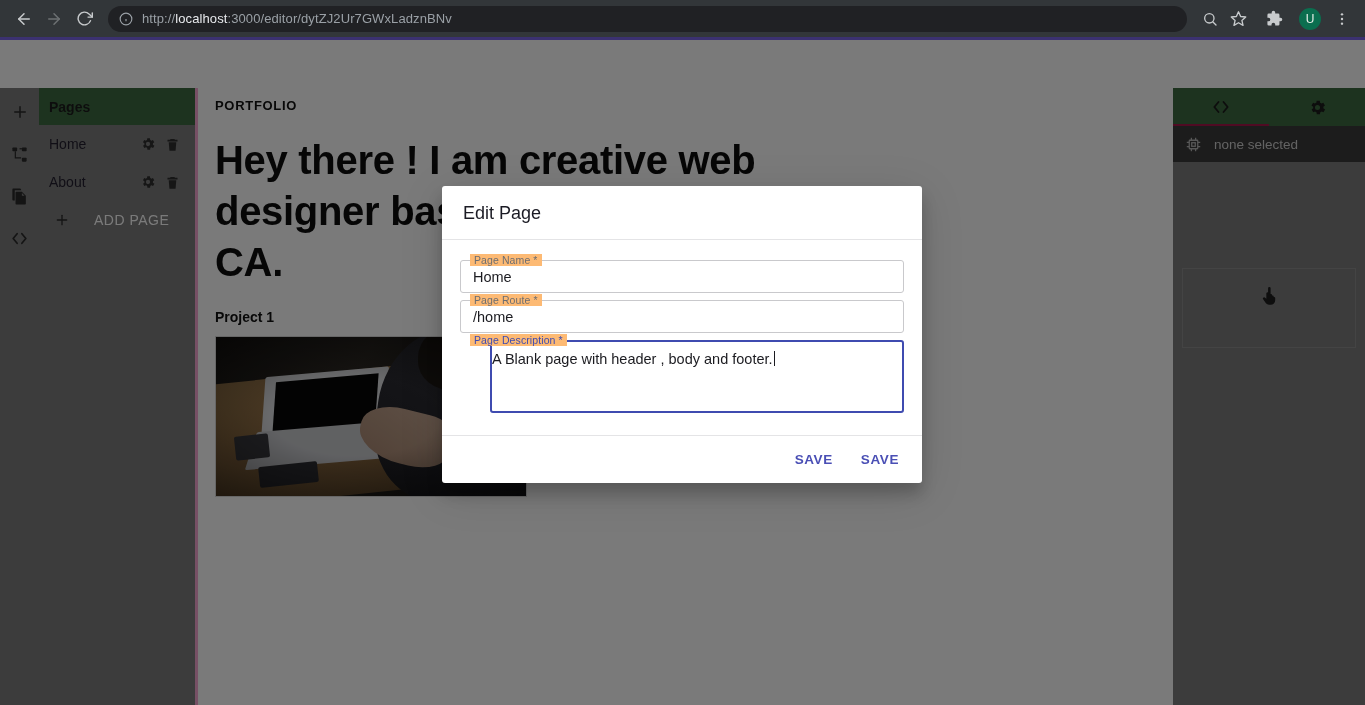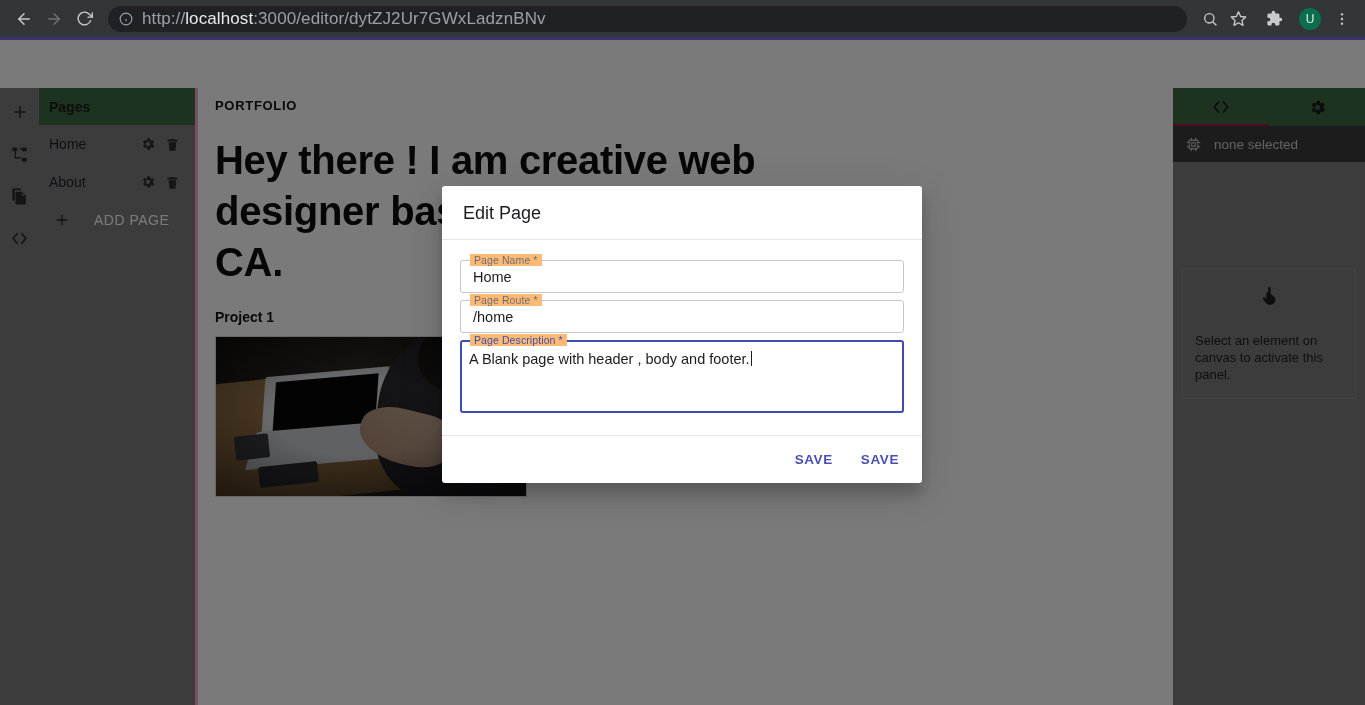--- a/index.html
+++ b/index.html
@@ -37,21 +37,21 @@
     padding: 0 10px;
     overflow: hidden;
   }
   #omnibox .info-icon {
     width: 16px; height: 16px; flex: 0 0 auto;
     margin-right: 8px;
     color: #9aa0a6;
     display: flex; align-items: center; justify-content: center;
   }
   #url-text {
-    font-size: 17px;
+    font-size: 13px;
     color: #9aa0a6;
     white-space: nowrap;
     letter-spacing: 0.1px;
   }
   #url-text .host { color: #e8eaed; }
   .omni-icon {
     width: 26px; height: 26px;
     display: flex; align-items: center; justify-content: center;
     color: #c8cbcd;
     flex: 0 0 auto;
@@ -361,21 +361,22 @@
     border-radius: 3px;
     font-size: 14.5px;
     color: #1b1b20;
     padding: 9px 12px;
     background: #ffffff;
   }
   .field.text-input .control { height: 33px; display: flex; align-items: center; }
   .field.focused .notch-label { color: #3f4bb0; }
   .field.focused .control {
     border: 2px solid #3f4bb0;
-    padding: 8px 7px;
+    padding: 8px 0;
+    margin-left: 30px;
   }
   .field.textarea .control {
     height: 73px;
     align-items: flex-start;
     display: block;
     line-height: 1.25;
   }
   .caret {
     display: inline-block;
     width: 1px; height: 15px;
@@ -593,21 +594,20 @@
         </span>
         <span class="sel-text">none selected</span>
       </div>
 
       <div id="panel-placeholder">
         <span class="touch-icon">
           <svg width="19" height="22" viewBox="0 0 24 24" fill="currentColor">
               <path d="M10.2 2.2a1.6 1.6 0 0 1 3.2 0v7.3h.5a1.4 1.4 0 0 1 1.4 1.4v.4h.6a1.4 1.4 0 0 1 1.4 1.4v.5h.5a1.4 1.4 0 0 1 1.4 1.4v2.7a5.7 5.7 0 0 1-5.7 5.7h-2.2a5 5 0 0 1-3.8-1.8L4 16.1a1.5 1.5 0 0 1 2-2.2l2 1.6V8.9a1.5 1.5 0 0 1 2.2-1.3z"></path>
             </svg>
         </span>
-        <span class="ph-text">Select an element on canvas to activate this panel.</span>
       </div>
     </div>
 
   </div>
 </div>
 
 <div id="overlay"></div>
 
 <div id="dialog">
   <div id="dialog-title">Edit Page</div>

